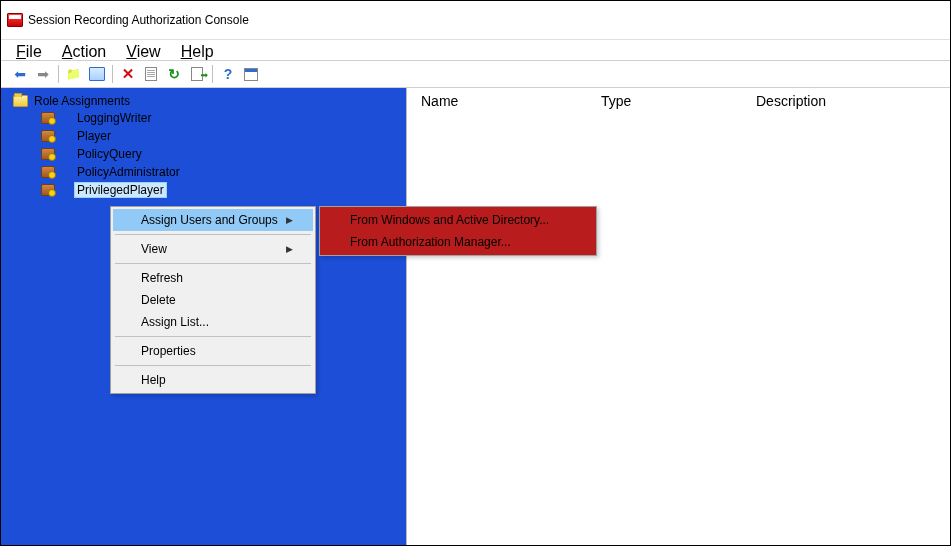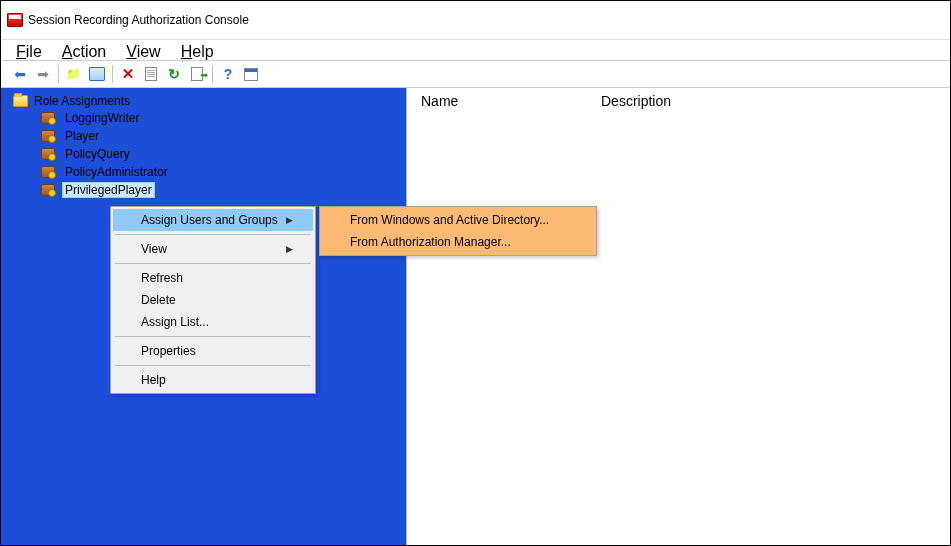--- a/index.html
+++ b/index.html
@@ -125,21 +125,21 @@
     }
 
     .tree-children {
       list-style: none;
       padding-left: 30px;
     }
 
     .tree-children .tree-node .node-label-wrap {
       display: flex;
       align-items: center;
-      gap: 8px;
+      gap: 20px;
       padding: 1px 2px;
       cursor: default;
       height: 18px;
     }
 
     .node-label-wrap.selected .node-text {
       background: #cce8ff;
       outline: 1px solid #99d1ff;
       padding: 0 2px;
     }
@@ -178,21 +178,21 @@
     }
 
     .ctx-sep {
       height: 1px;
       background: #c0c0c0;
       margin: 3px 2px;
     }
 
     .submenu {
       position: absolute;
-      background: #fdba74;
+      background: #b91c1c;
       border: 1px solid #a0a0a0;
       box-shadow: 2px 2px 4px rgba(0,0,0,0.2);
       padding: 2px;
       font-size: 12px;
       min-width: 278px;
       z-index: 11;
     }
 
     .sub-item {
       padding: 4px 20px 4px 28px;
@@ -363,20 +363,21 @@
             </div>
           </li>
         </ul>
       </li>
     </ul>
   </div>
 
   <div class="list-pane">
     <div class="list-header">
       <div class="list-col col-name">Name</div>
+      <div class="list-col col-type">Type</div>
       <div class="list-col col-desc">Description</div>
     </div>
   </div>
 </div>
 
 <div class="context-menu" style="left:109px; top:205px;">
   <div class="ctx-item highlight">
     <span>Assign Users and Groups</span>
     <span class="ctx-arrow">▶</span>
   </div>

